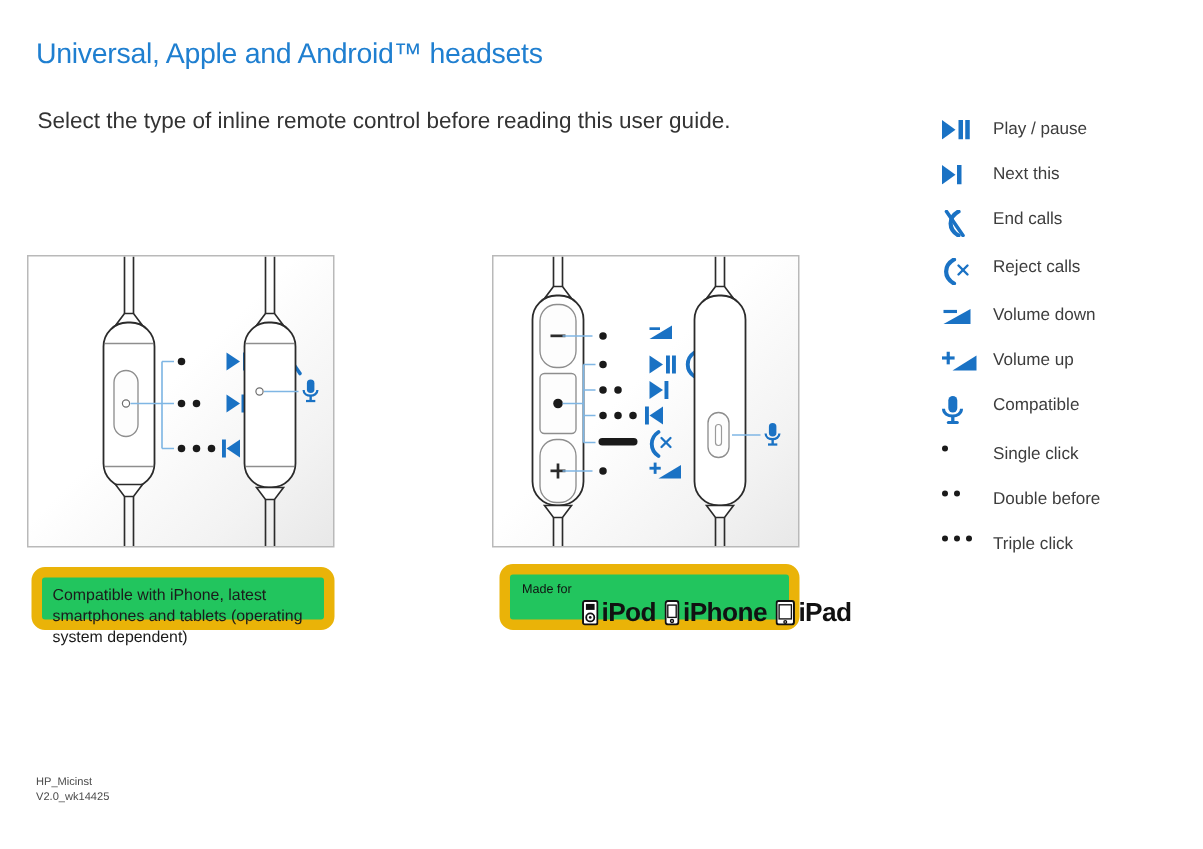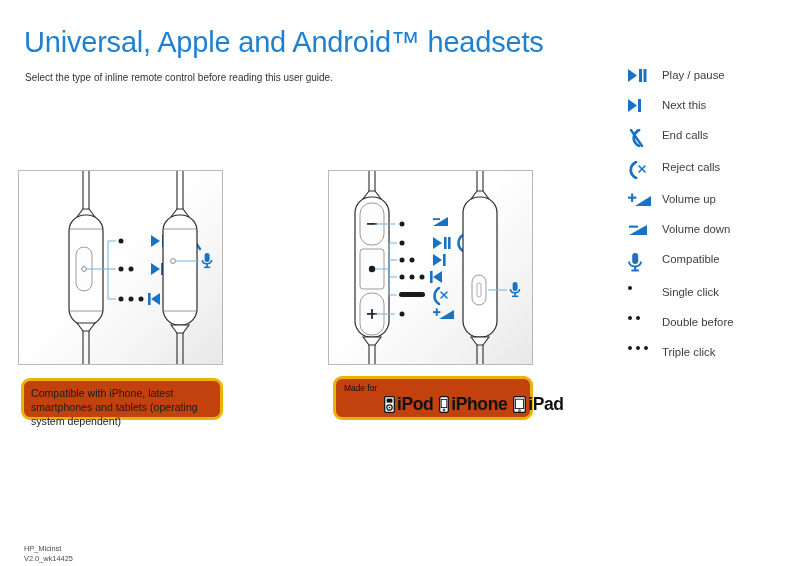--- a/index.html
+++ b/index.html
@@ -14,31 +14,31 @@
     overflow: hidden;
     font-family: "Liberation Sans", sans-serif;
     color: #3a3a3a;
   }
 
   
   #page-title {
     position: absolute;
     left: 24px;
     top: 26px;
-    font-size: 29px;
+    font-size: 19px;
     font-weight: 400;
     letter-spacing: -0.2px;
     color: #1f7fd0;
     white-space: nowrap;
   }
   #page-subtitle {
     position: absolute;
     left: 25px;
     top: 72px;
-    font-size: 10px;
+    font-size: 15px;
     color: #333333;
     white-space: nowrap;
   }
 
   
   .panel {
     position: absolute;
     top: 170px;
     width: 205px;
     height: 195px;
@@ -47,23 +47,23 @@
     box-sizing: border-box;
   }
   #panel-universal { left: 18px; }
   #panel-apple     { left: 328px; }
 
   .panel-svg { position: absolute; left: 0; top: 0; }
 
   
   .caption-box {
     position: absolute;
-    border: 3px solid #eab308;
+    border: 7px solid #eab308;
     border-radius: 9px;
-    background: #c2410c;
+    background: #22c55e;
     box-sizing: border-box;
   }
   #caption-universal {
     left: 21px;
     top: 378px;
     width: 202px;
     height: 42px;
     padding: 5px 7px 0 7px;
   }
   #caption-universal .cap-text {
@@ -94,31 +94,31 @@
     letter-spacing: -0.4px;
     padding-left: 40px;
   }
   #madefor-row .dev-glyph { display: inline-block; line-height: 0; }
   #madefor-row .word { margin-right: 4px; }
 
   
   #footer {
     position: absolute;
     left: 24px;
-    top: 544px;
+    top: 516px;
     font-size: 7.4px;
     line-height: 9.5px;
     color: #4a4a4a;
   }
 
   
   #legend {
     position: absolute;
     left: 628px;
-    top: 68px;
+    top: 79px;
     width: 168px;
   }
   .legend-row {
     display: flex;
     align-items: flex-start;
     margin-bottom: 13px;
     min-height: 17px;
   }
   .legend-icon {
     width: 34px;
@@ -395,37 +395,37 @@
             <line x1="11" y1="5" x2="17" y2="11"></line>
             <line x1="17" y1="5" x2="11" y2="11"></line>
           </g>
         </svg>
     </span>
     <span class="legend-label">Reject calls</span>
   </div>
 
   <div class="legend-row">
     <span class="legend-icon">
+      <svg width="22" height="14" viewBox="0 0 22 14">
+          <path d="M1,12 L19,2 L19,12 Z" fill="#1a72c4"></path>
+          <rect x="1" y="2.6" width="9" height="2.1" fill="#1a72c4"></rect>
+        </svg>
+    </span>
+    <span class="legend-label">Volume down</span>
+  </div>
+
+  <div class="legend-row">
+    <span class="legend-icon">
       <svg width="24" height="14" viewBox="0 0 24 14">
           <path d="M7,13 L23,3 L23,13 Z" fill="#1a72c4"></path>
           <rect x="0" y="3.6" width="8.4" height="2.1" fill="#1a72c4"></rect>
           <rect x="3.1" y="0.5" width="2.1" height="8.4" fill="#1a72c4"></rect>
         </svg>
     </span>
     <span class="legend-label">Volume up</span>
-  </div>
-
-  <div class="legend-row">
-    <span class="legend-icon">
-      <svg width="22" height="14" viewBox="0 0 22 14">
-          <path d="M1,12 L19,2 L19,12 Z" fill="#1a72c4"></path>
-          <rect x="1" y="2.6" width="9" height="2.1" fill="#1a72c4"></rect>
-        </svg>
-    </span>
-    <span class="legend-label">Volume down</span>
   </div>
 
   <div class="legend-row">
     <span class="legend-icon">
       <svg width="14" height="19" viewBox="0 0 14 19">
           <rect x="4.2" y="0" width="6" height="11" rx="3" fill="#1a72c4"></rect>
           <path d="M1,8.5 C1,15 13,15 13,8.5" fill="none" stroke="#1a72c4" stroke-width="2"></path>
           <rect x="6.1" y="13.6" width="2.2" height="3.4" fill="#1a72c4"></rect>
           <rect x="3.2" y="16.6" width="8" height="2" rx="1" fill="#1a72c4"></rect>
         </svg>

